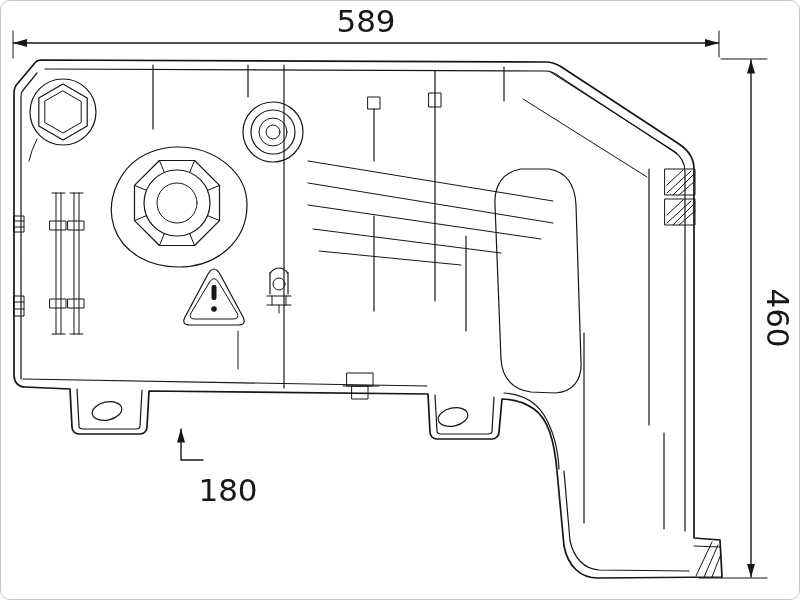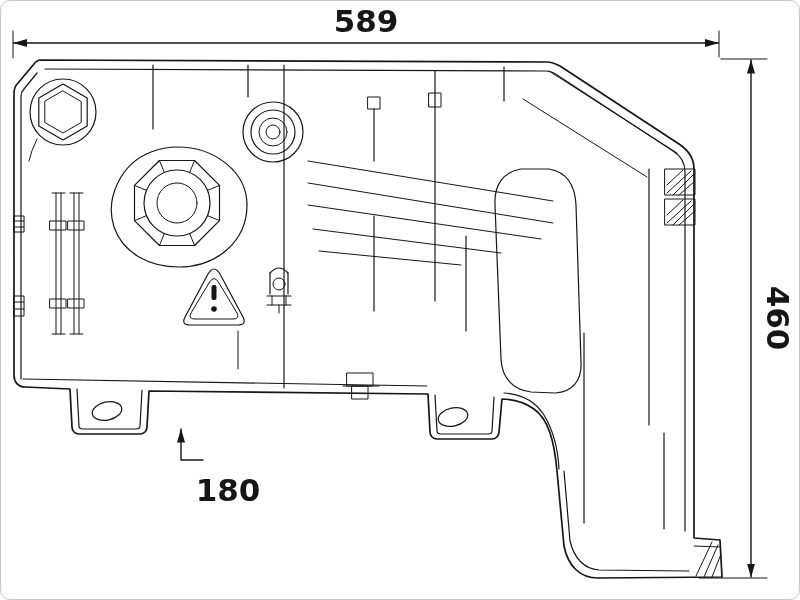--- a/index.html
+++ b/index.html
@@ -3,21 +3,20 @@
 <meta charset="utf-8">
 <style>
   html, body { margin: 0; padding: 0; background: #ffffff; }
   .frame {
     width: 800px; height: 600px;
     box-sizing: border-box;
     background: var(--background, #ffffff);
     border: 1px solid var(--frame-border, #c9c9c9);
     border-radius: 10px;
     overflow: hidden;
-    font-weight: bold;
   }
   svg { display: block; color: var(--line, #161616); }
   .stroke { fill: none; stroke: currentColor; stroke-width: 1.2; stroke-linecap: round; stroke-linejoin: round; }
   .outline { stroke-width: 1.7; }
   .thin { stroke-width: 1; }
   .dim { stroke-width: 1.4; }
   .fill { fill: currentColor; stroke: none; }
   .dim-text {
     font-family: "DejaVu Sans", "Liberation Sans", sans-serif;
     font-size: 31px;

